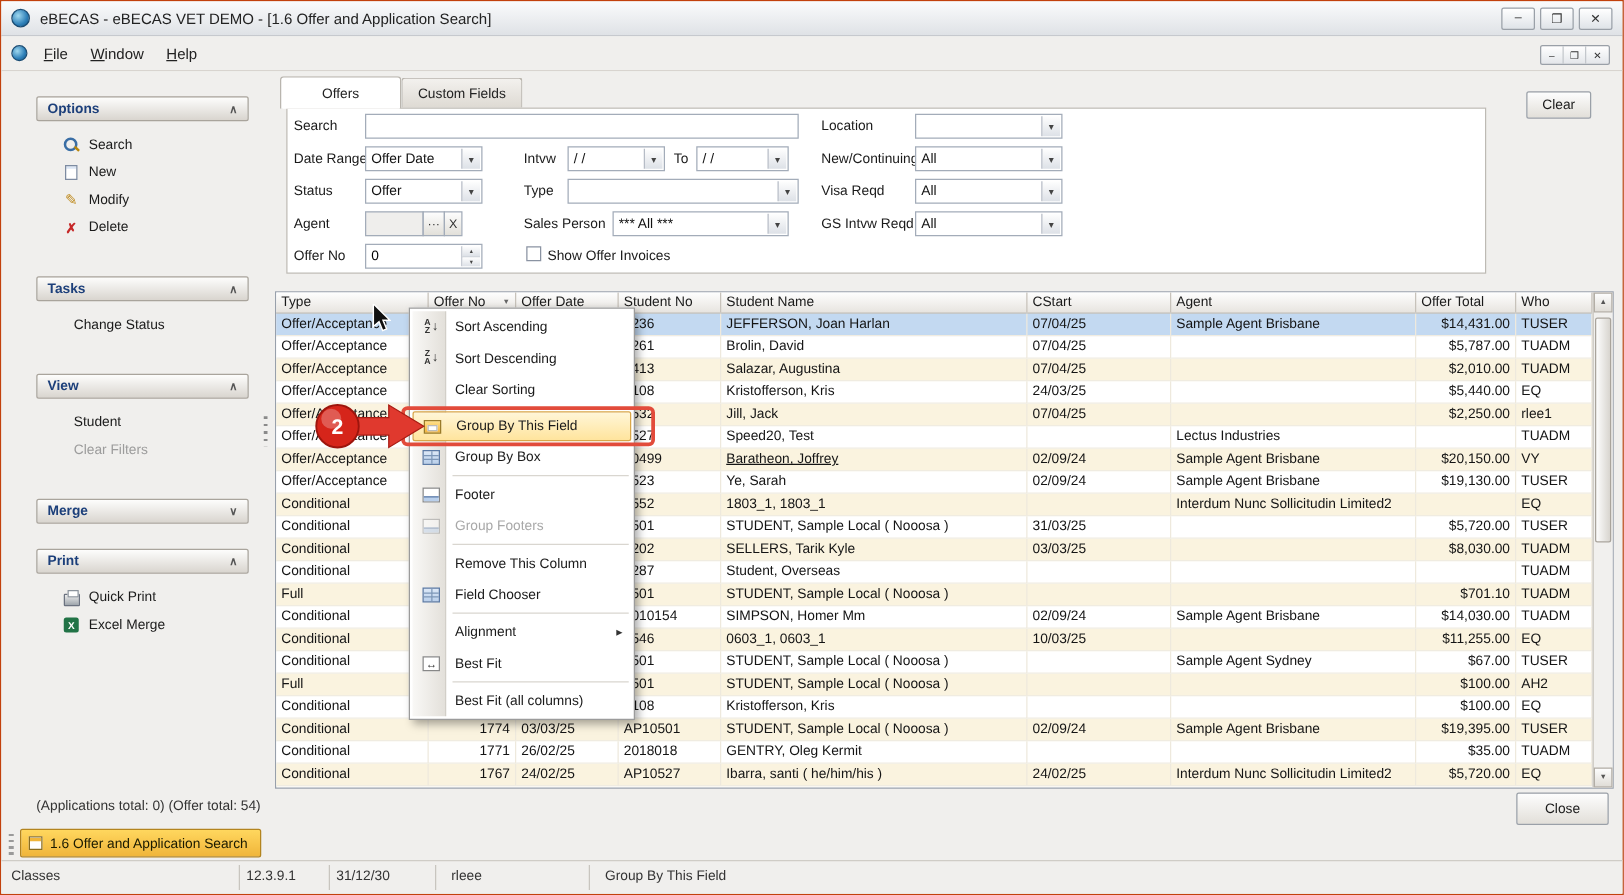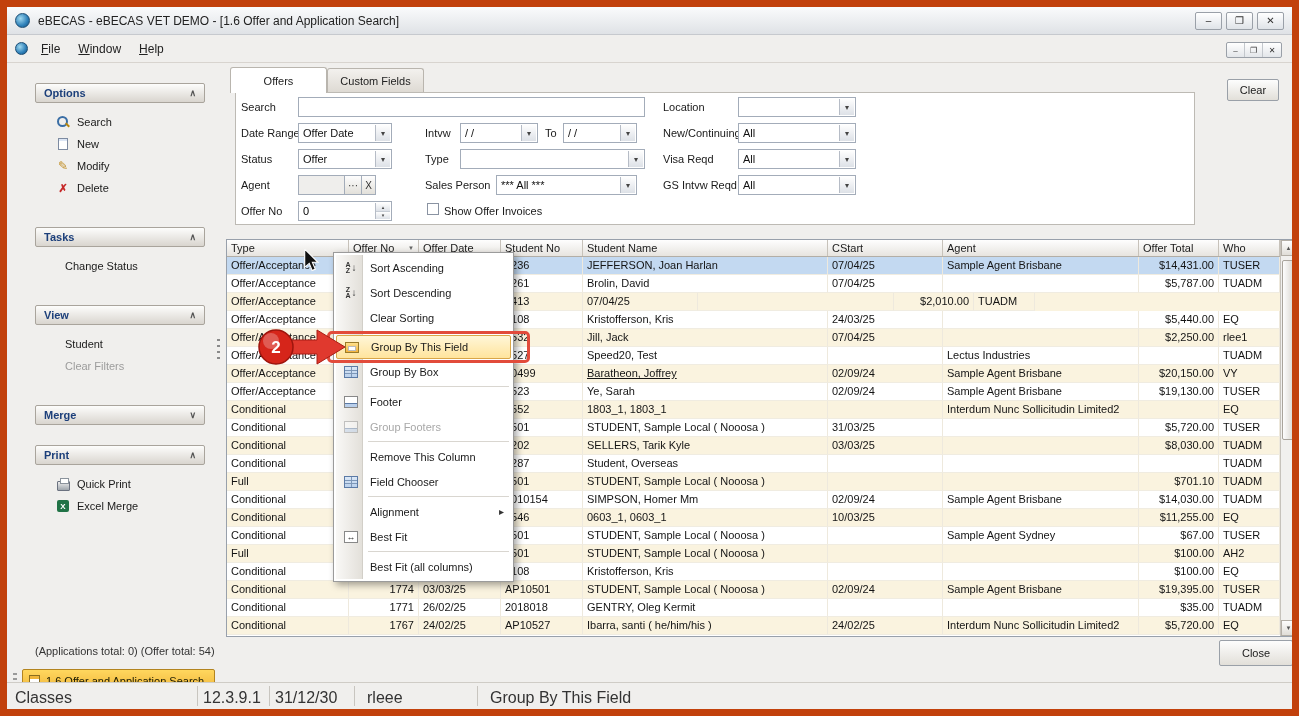--- a/index.html
+++ b/index.html
@@ -1,17 +1,17 @@
 <!DOCTYPE html>
 <html><head>
 <meta charset="utf-8">
 <style>
   * { margin:0; padding:0; box-sizing:border-box; }
   body { font-family:"Liberation Sans", sans-serif; background:#444; }
-  .window { position:relative; width:1299px; height:716px; background:#f0efed; border:7px solid #c2410c; overflow:hidden; }
+  .window { position:relative; width:1299px; height:716px; background:#f0efed; border:1px solid #c2410c; overflow:hidden; }
 
   
   .titlebar { position:absolute; left:0; top:0; right:0; height:28px; background:linear-gradient(#fafbfc,#dfe2e6); border-bottom:1px solid #c6c9ce; display:flex; align-items:center; padding:0 8px; }
   .logo { width:15px; height:15px; border-radius:50%; background:radial-gradient(circle at 35% 35%, #9fd8ef, #2d7fb8 60%, #17507c); border:1px solid #1b4d74; flex:0 0 auto; }
   .title-text { font-size:12px; color:#222; margin-left:8px; }
   .tb-btns { margin-left:auto; display:flex; }
   .tb-btn { width:27px; height:18px; border:1px solid #9aa0a8; background:linear-gradient(#ffffff,#dfe3e8); display:flex; align-items:center; justify-content:center; font-size:10px; color:#333; margin-left:4px; border-radius:2px; }
 
   
   .menubar { position:absolute; left:0; top:28px; right:0; height:28px; background:#f0efed; border-bottom:1px solid #d8d4cf; display:flex; align-items:center; padding-left:8px; }
@@ -108,21 +108,21 @@
 
   
   .totals { position:absolute; left:28px; top:582px; font-size:11px; color:#333; }
   .bottom-tabstrip { position:absolute; left:0; top:604px; right:0; height:30px; }
   .bt-grip { position:absolute; left:6px; top:6px; width:4px; height:18px; background:repeating-linear-gradient(#9a9a9a 0 2px, transparent 2px 5px); }
   .bottom-tab { position:absolute; left:15px; top:2px; height:23px; padding:0 10px 0 6px; background:linear-gradient(#ffd75e,#f0b53a); border:1px solid #b3841f; border-radius:2px; display:flex; align-items:center; font-size:11px; color:#1a1a00; }
   .bt-icon { width:11px; height:11px; background:#fff; border:1px solid #8a6d1f; margin-right:6px; box-shadow:inset 0 3px 0 #f0b53a; }
 
   
   .statusbar { position:absolute; left:0; bottom:0; right:0; height:27px; background:#f0efed; border-top:1px solid #cfccc6; }
-  .sb-seg { position:absolute; top:6px; font-size:16px; color:#333; white-space:nowrap; }
+  .sb-seg { position:absolute; top:6px; font-size:11px; color:#333; white-space:nowrap; }
   .sb-div { position:absolute; top:3px; bottom:3px; width:1px; background:#c8c5bf; }
 </style>
 </head>
 <body>
 
 <div class="window">
 
   <div class="titlebar">
     <div class="logo"></div>
     <div class="title-text">eBECAS - eBECAS VET DEMO - [1.6 Offer and Application Search]</div>
@@ -376,20 +376,21 @@
             <div class="g-cell" style="width: 115px;">07/04/25</div>
             <div class="g-cell" style="width: 196px;"></div>
             <div class="g-cell r" style="width: 80px;">$5,787.00</div>
             <div class="g-cell" style="width: 61px;">TUADM</div>
           </div>
           <div class="g-row alt">
             <div class="g-cell" style="width: 122px;">Offer/Acceptance</div>
             <div class="g-cell r" style="width: 70px;"></div>
             <div class="g-cell" style="width: 82px;"></div>
             <div class="g-cell" style="width: 82px;">0413</div>
+            <div class="g-cell" style="width: 245px;">Salazar, Augustina</div>
             <div class="g-cell" style="width: 115px;">07/04/25</div>
             <div class="g-cell" style="width: 196px;"></div>
             <div class="g-cell r" style="width: 80px;">$2,010.00</div>
             <div class="g-cell" style="width: 61px;">TUADM</div>
           </div>
           <div class="g-row">
             <div class="g-cell" style="width: 122px;">Offer/Acceptance</div>
             <div class="g-cell r" style="width: 70px;"></div>
             <div class="g-cell" style="width: 82px;"></div>
             <div class="g-cell" style="width: 82px;">3108</div>

